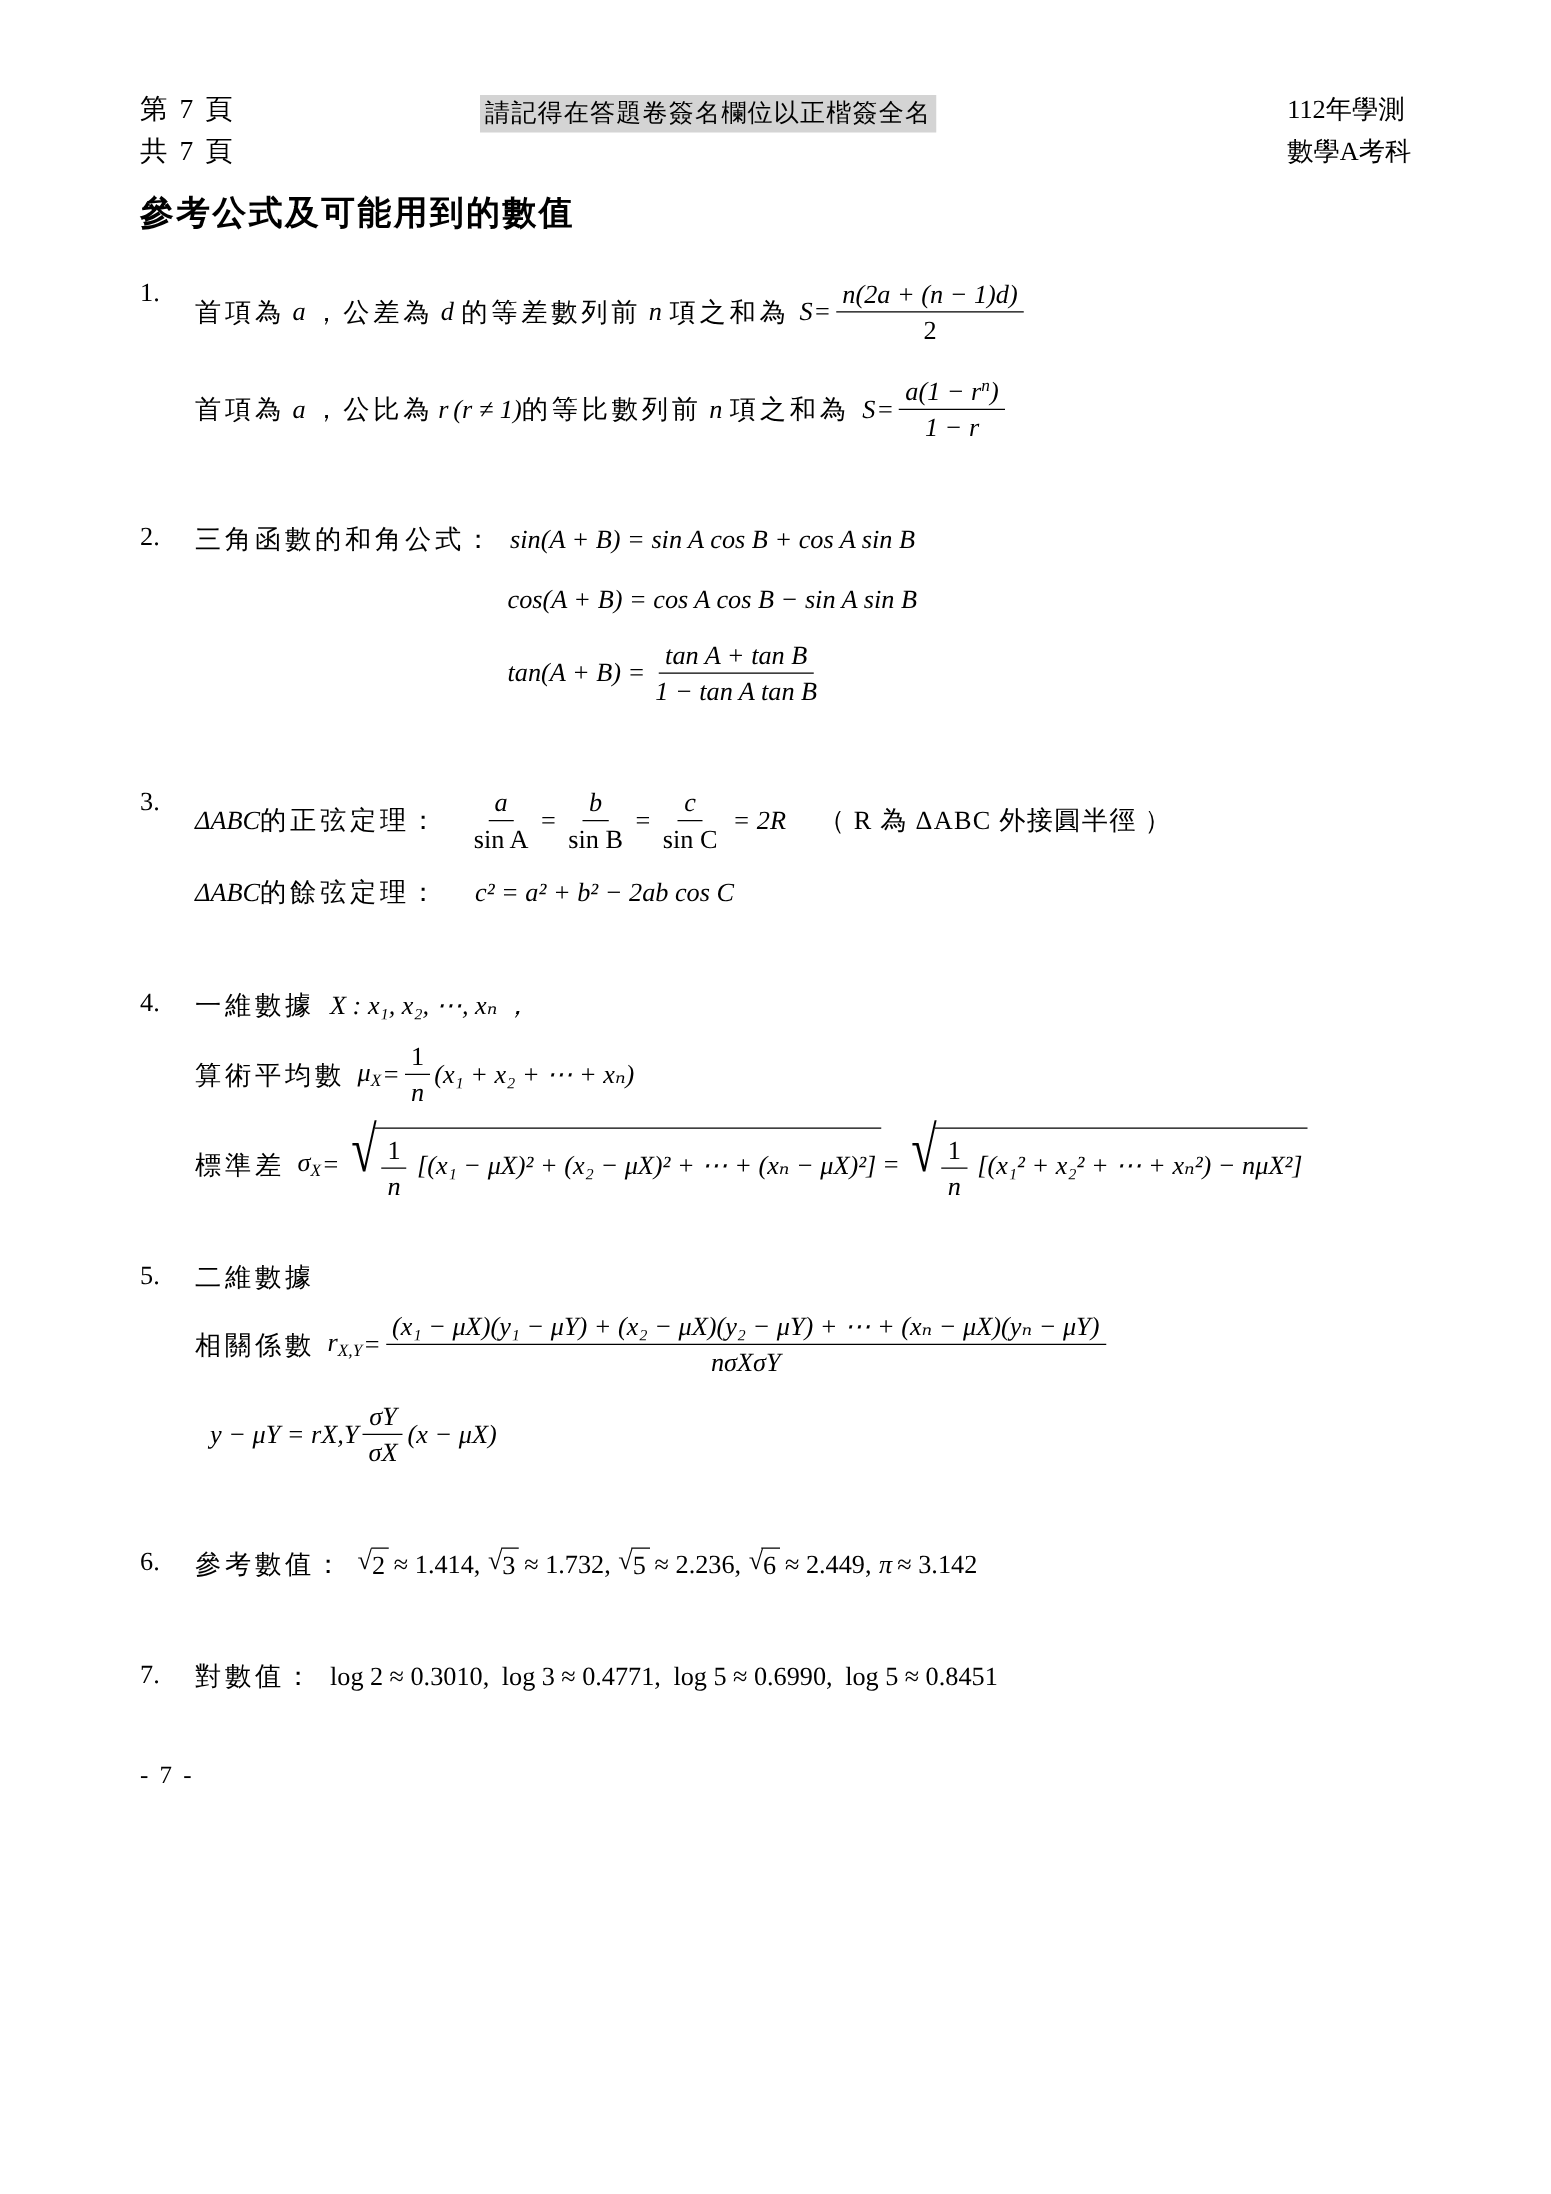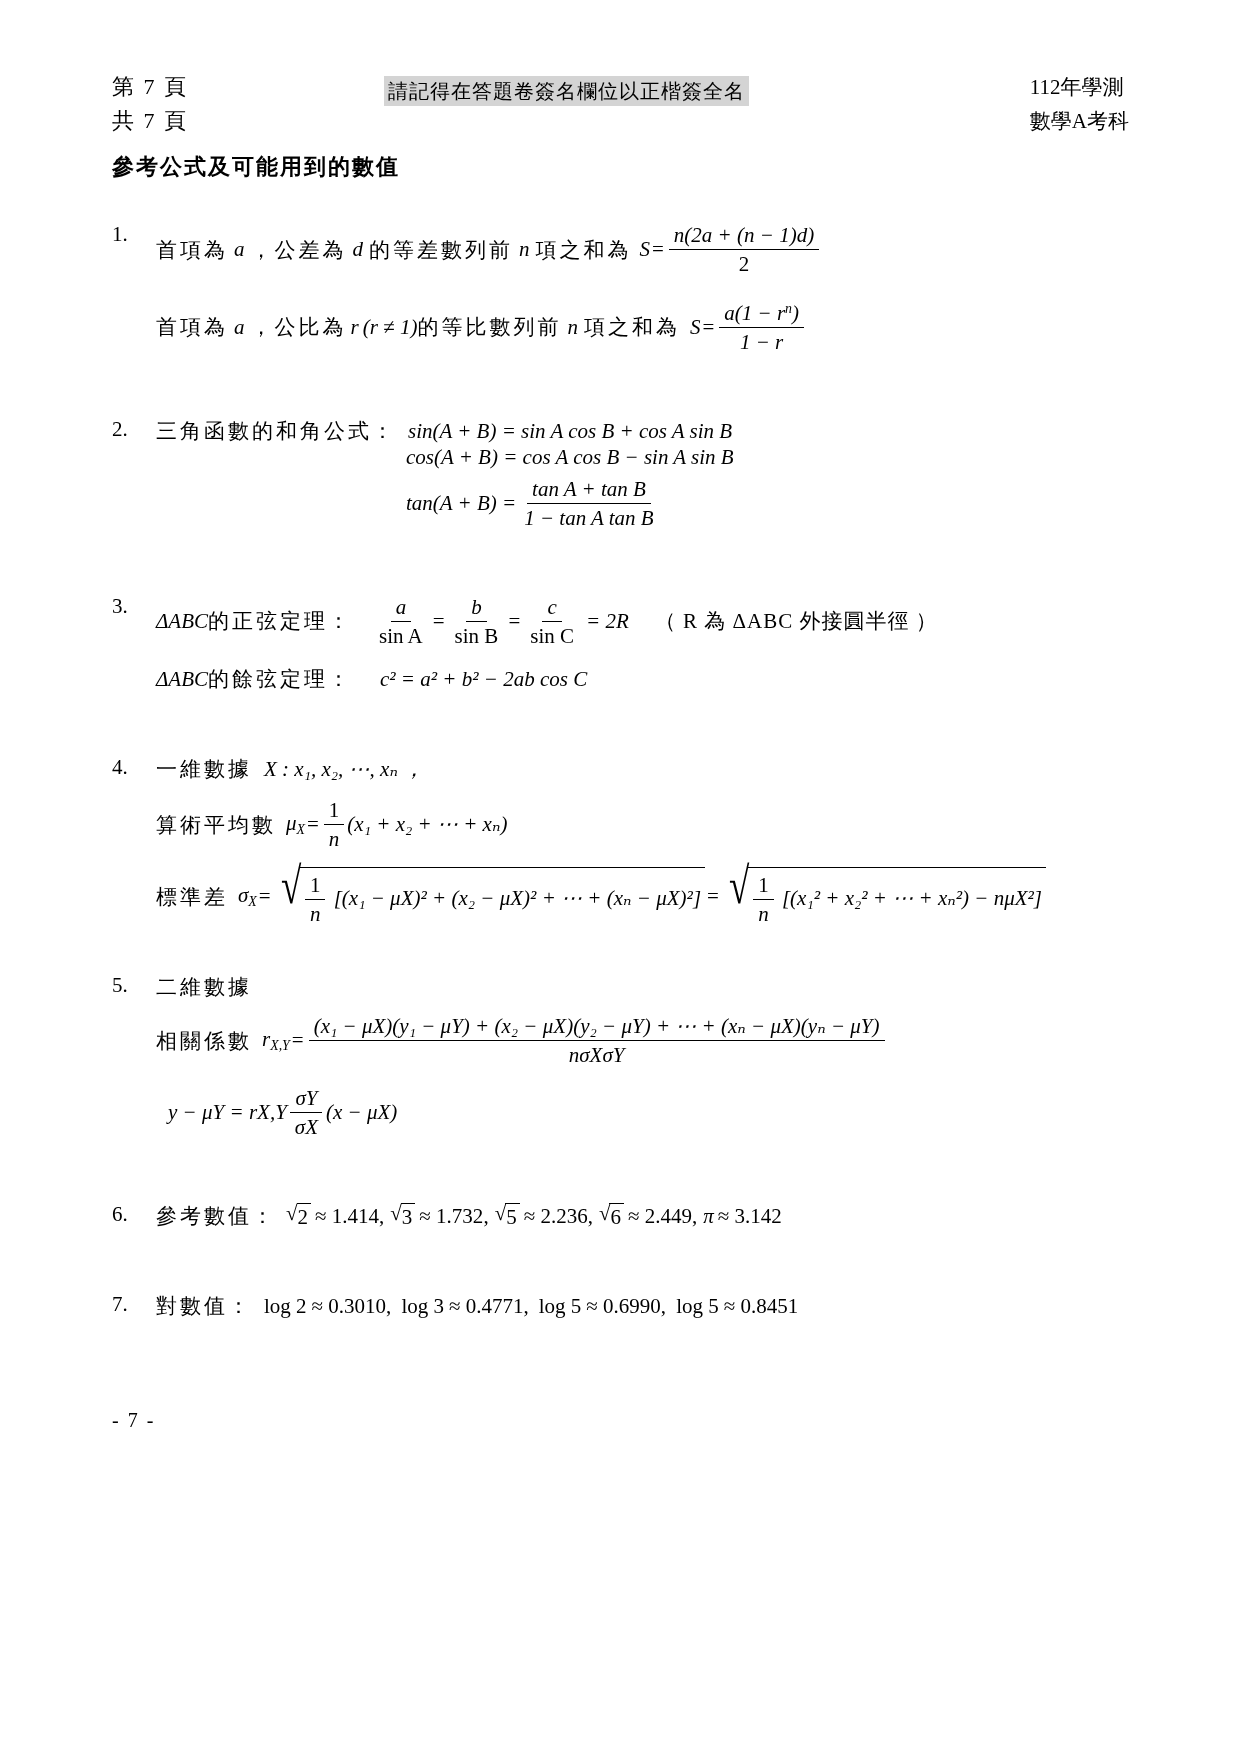--- a/index.html
+++ b/index.html
@@ -60,21 +60,21 @@
     font-size: 21px;
     line-height: 34px;
     white-space: nowrap;
   }
 
   
   .doc-title {
     position: absolute;
     top: 152px;
     left: 112px;
-    font-size: 22px;
+    font-size: 27px;
     font-weight: bold;
     letter-spacing: 2px;
     font-family: "Liberation Sans", "DejaVu Sans", sans-serif;
   }
 
   
   .formula-list {
     position: absolute;
     top: 222px;
     left: 112px;
@@ -246,24 +246,24 @@
 
     <div class="spacer-lg"></div>
 
     <div class="item">
       <div class="item-num">2.</div>
       <div class="item-body">
         <div class="row">
           <span class="zh">三角函數的和角公式：</span>
           <span class="math it" style="padding-left:12px">sin(A + B) = sin A cos B + cos A sin B</span>
         </div>
-        <div class="row" style="">
+        <div class="row" style="margin-top:22px">
           <span class="math it ml-ind2">cos(A + B) = cos A cos B − sin A sin B</span>
         </div>
-        <div class="row" style="margin-top:6px">
+        <div class="row" style="margin-top:19px">
           <span class="math it ml-ind2">tan(A + B) =</span>
           <span class="frac">
             <span class="num math it">tan A + tan B</span>
             <span class="den math it">1 − tan A tan B</span>
           </span>
         </div>
       </div>
     </div>
 
     <div class="spacer-lg"></div>

